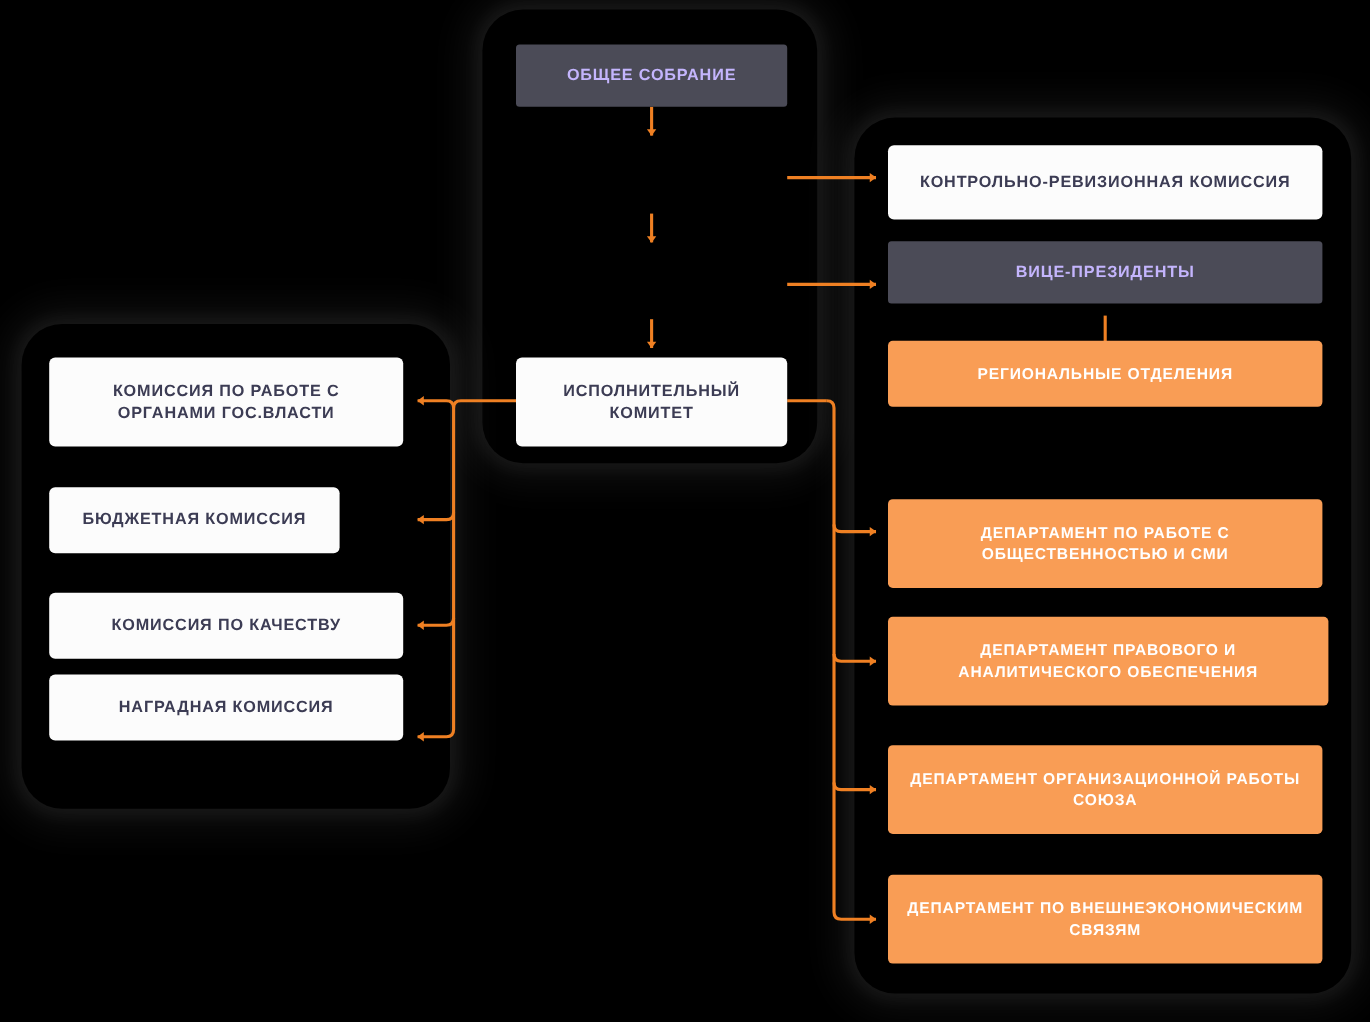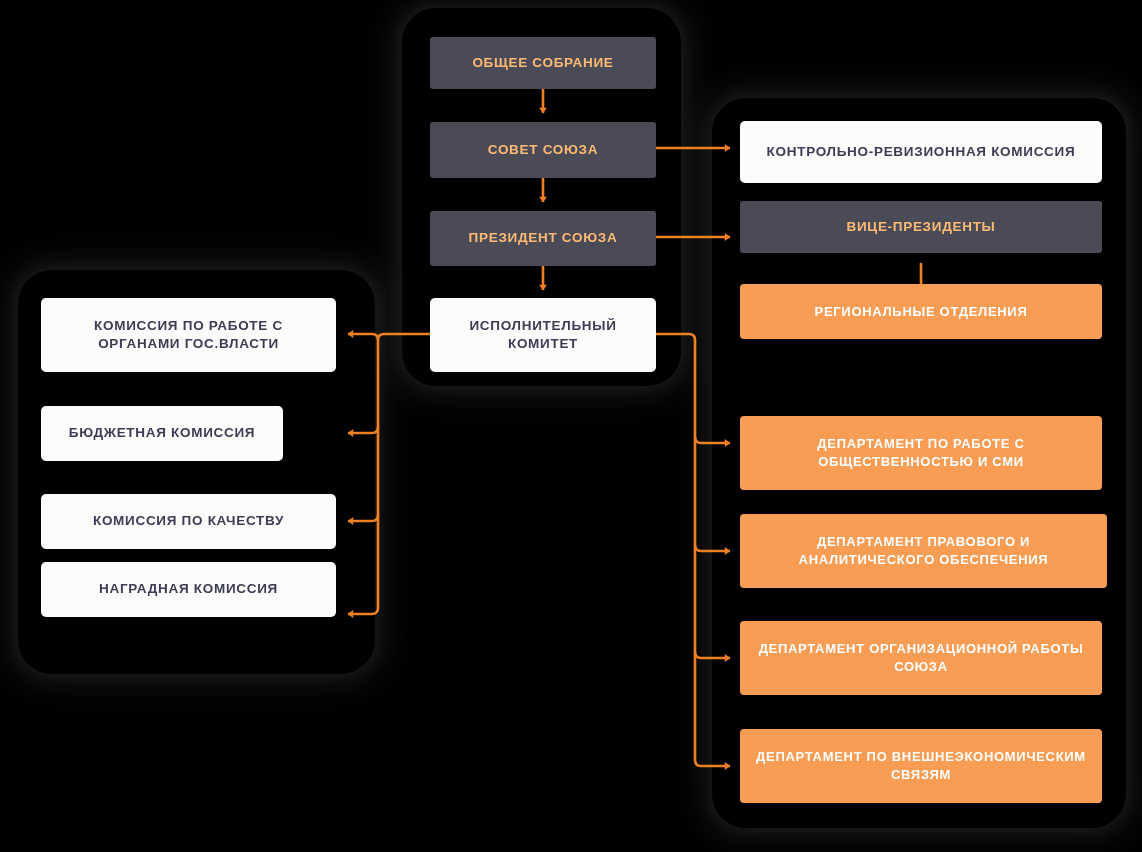--- a/index.html
+++ b/index.html
@@ -38,21 +38,21 @@
     font-weight: bold;
     letter-spacing: 0.7px;
     line-height: 1.35;
     z-index: 4;
     border-radius: 3px;
   }
   .node .lbl { display: block; }
 
   .node.dark {
     background: #4b4b57;
-    color: #fdba74;
+    color: #c4b5fd;
     font-size: 13.5px;
   }
   .node.white {
     background: #fcfcfc;
     color: #3c3c54;
     font-size: 13.5px;
     border-radius: 5px;
   }
   .node.orange {
     background: #f99d55;
@@ -115,26 +115,20 @@
       <path d="M689,334 Q695,334 695,340 L695,760 Q695,766 701,766 L730,766" marker-end="url(#arrRight)"></path>
       <path d="M695,437 Q695,443 701,443 L730,443" marker-end="url(#arrRight)"></path>
       <path d="M695,545 Q695,551 701,551 L730,551" marker-end="url(#arrRight)"></path>
       <path d="M695,652 Q695,658 701,658 L730,658" marker-end="url(#arrRight)"></path>
     </g>
   </svg>
 
   <div class="node dark" style="left:430px; top:37px; width:226px; height:52px;">
     <span class="lbl">ОБЩЕЕ СОБРАНИЕ</span>
   </div>
-  <div class="node dark" style="left:430px; top:122px; width:226px; height:56px;">
-    <span class="lbl">СОВЕТ СОЮЗА</span>
-  </div>
-  <div class="node dark" style="left:430px; top:211px; width:226px; height:55px;">
-    <span class="lbl">ПРЕЗИДЕНТ СОЮЗА</span>
-  </div>
   <div class="node white" style="left:430px; top:298px; width:226px; height:74px;">
     <span class="lbl">ИСПОЛНИТЕЛЬНЫЙ КОМИТЕТ</span>
   </div>
 
   <div class="node white" style="left:41px; top:298px; width:295px; height:74px;">
     <span class="lbl">КОМИССИЯ ПО РАБОТЕ С ОРГАНАМИ ГОС.ВЛАСТИ</span>
   </div>
   <div class="node white" style="left:41px; top:406px; width:242px; height:55px;">
     <span class="lbl">БЮДЖЕТНАЯ КОМИССИЯ</span>
   </div>

